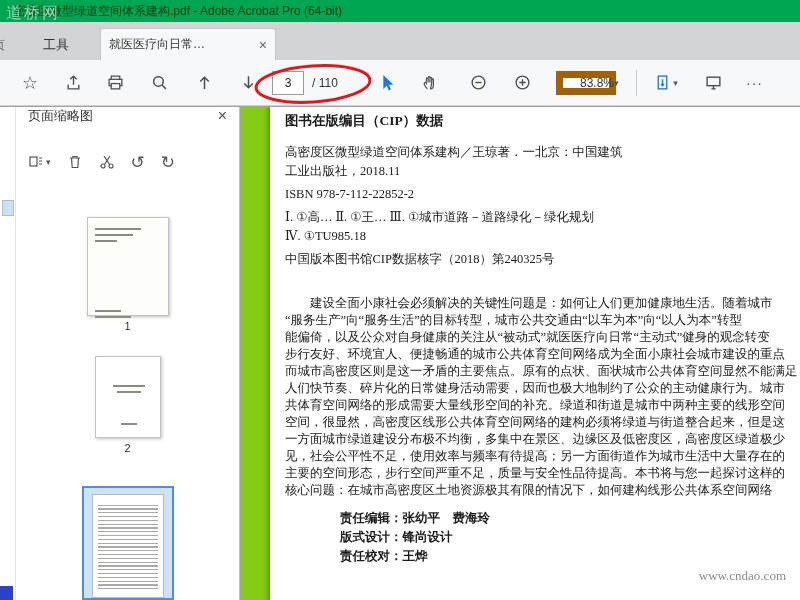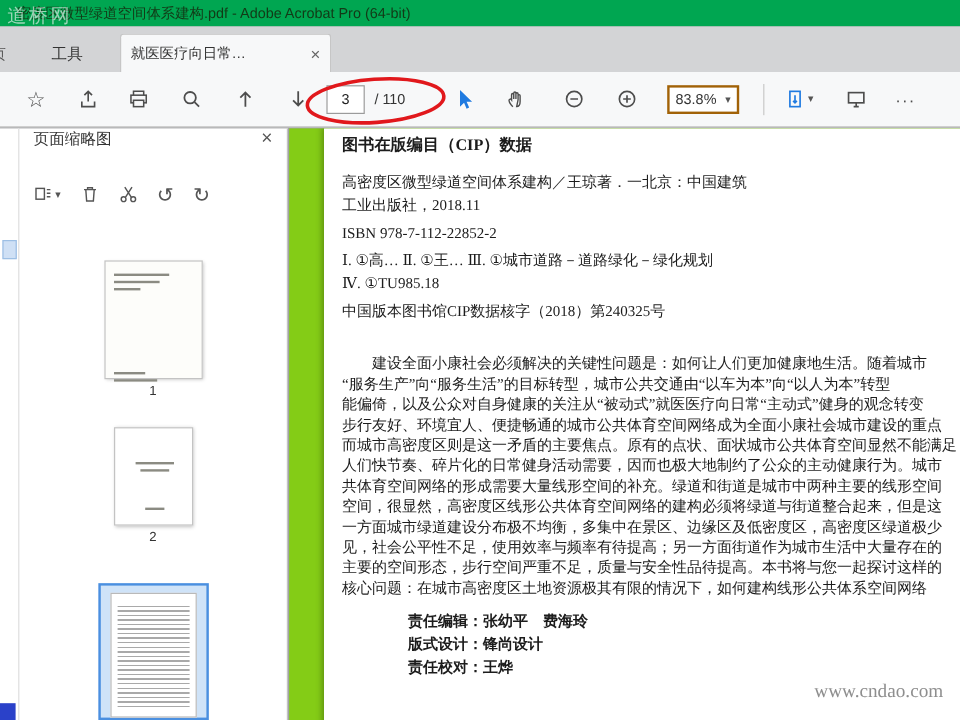--- a/index.html
+++ b/index.html
@@ -18,21 +18,21 @@
   .tab-doc{position:absolute;left:100px;bottom:0;width:176px;height:32px;background:#f7f8f9;border:1px solid #c6c6c6;border-bottom:none;border-radius:3px 3px 0 0;display:flex;align-items:center;justify-content:space-between;padding:0 8px;font-size:12px;color:#333;}
   .tab-doc .x{color:#666;font-size:14px;cursor:pointer;}
 
   
   .toolbar{position:absolute;left:0;top:60px;width:800px;height:46px;background:#f7f8f9;border-bottom:1px solid #cfcfcf;}
   .tb{position:absolute;top:50%;transform:translateY(-50%);width:30px;height:30px;display:flex;align-items:center;justify-content:center;color:#4d4d4d;}
   .tb svg{display:block;}
   .glyph{font-size:18px;line-height:1;color:#4d4d4d;}
   .pageinput{position:absolute;left:272px;top:11px;width:32px;height:24px;border:1px solid #9b9b9b;background:#fff;text-align:center;font-size:12px;color:#222;}
   .pagetotal{position:absolute;left:312px;top:0;height:46px;line-height:46px;font-size:12px;color:#333;}
-  .zoombox{position:absolute;left:556px;top:11px;width:60px;height:24px;border:2px solid #a16207;background:#fff;display:flex;align-items:center;justify-content:space-between;padding:0 5px;font-size:12px;color:#333;}
+  .zoombox{position:absolute;left:556px;top:11px;width:60px;height:24px;border:7px solid #a16207;background:#fff;display:flex;align-items:center;justify-content:space-between;padding:0 17px;font-size:12px;color:#333;}
   .sep{position:absolute;left:636px;top:10px;width:1px;height:26px;background:#c9c9c9;}
   .caret{font-size:9px;color:#555;}
   .morebtn{position:absolute;left:746px;top:0;height:46px;line-height:46px;font-size:14px;color:#4d4d4d;letter-spacing:1px;}
 
   
   .redellipse{position:absolute;left:252px;top:62px;z-index:80;pointer-events:none;}
 
   
   .navstrip{position:absolute;left:0;top:107px;width:16px;bottom:0;background:#fff;border-right:1px solid #e4e4e4;}
   .navicon{position:absolute;left:2px;top:93px;width:12px;height:16px;background:#cfe0f5;border:1px solid #9dbfe4;}
@@ -59,21 +59,21 @@
   .page{position:absolute;left:29px;top:-1px;width:620px;height:720px;background:#fff;box-shadow:-2px 0 5px rgba(0,0,0,.3);color:#1c1c1c;font-family:"Liberation Serif","DejaVu Serif",serif;}
   .pg-in{padding:6px 0 0 15px;}
   .cip-h{font-weight:bold;font-size:13.5px;margin-bottom:13px;}
   .dl{font-size:12.5px;line-height:19px;}
   .mt{margin-top:4px;}
   .para{margin-top:26px;}
   .pl{font-size:12.5px;line-height:17px;white-space:nowrap;}
   .credits{margin-top:10px;margin-left:55px;font-weight:bold;}
   .credits div{font-size:12.5px;line-height:19px;}
 
-  .wm-bottom{position:absolute;right:14px;top:568px;z-index:85;color:rgba(130,130,130,.9);font-size:16px;font-family:"Liberation Serif",serif;pointer-events:none;}
+  .wm-bottom{position:absolute;right:14px;top:568px;z-index:85;color:rgba(130,130,130,.9);font-size:13px;font-family:"Liberation Serif",serif;pointer-events:none;}
   .corner-blue{position:absolute;left:0;top:586px;width:13px;height:14px;background:#2a41c9;z-index:88;}
 </style>
 </head>
 <body>
 
 <div class="titlebar">
   <span>密度区微型绿道空间体系建构.pdf - Adobe Acrobat Pro (64-bit)</span>
 </div>
 <div class="wm-top">道桥网</div>
 

